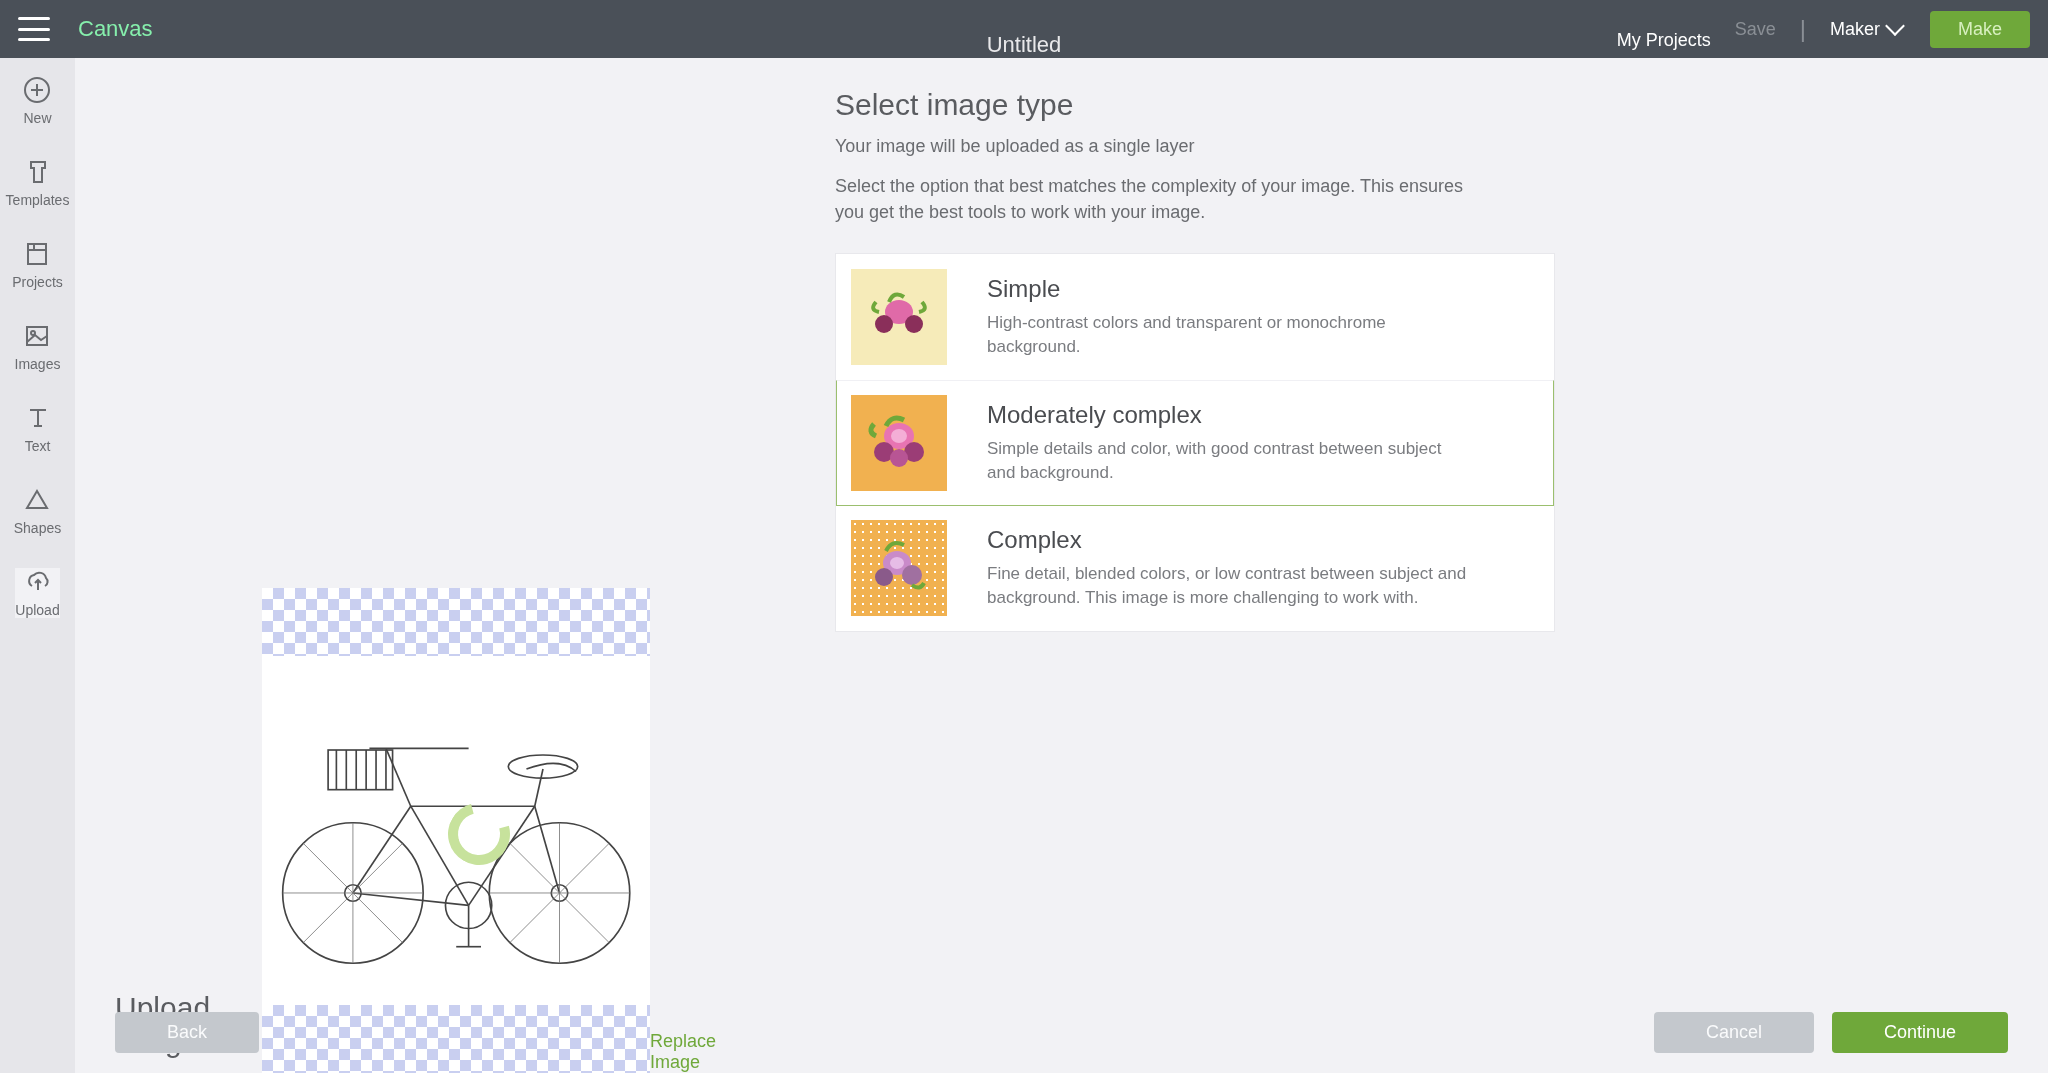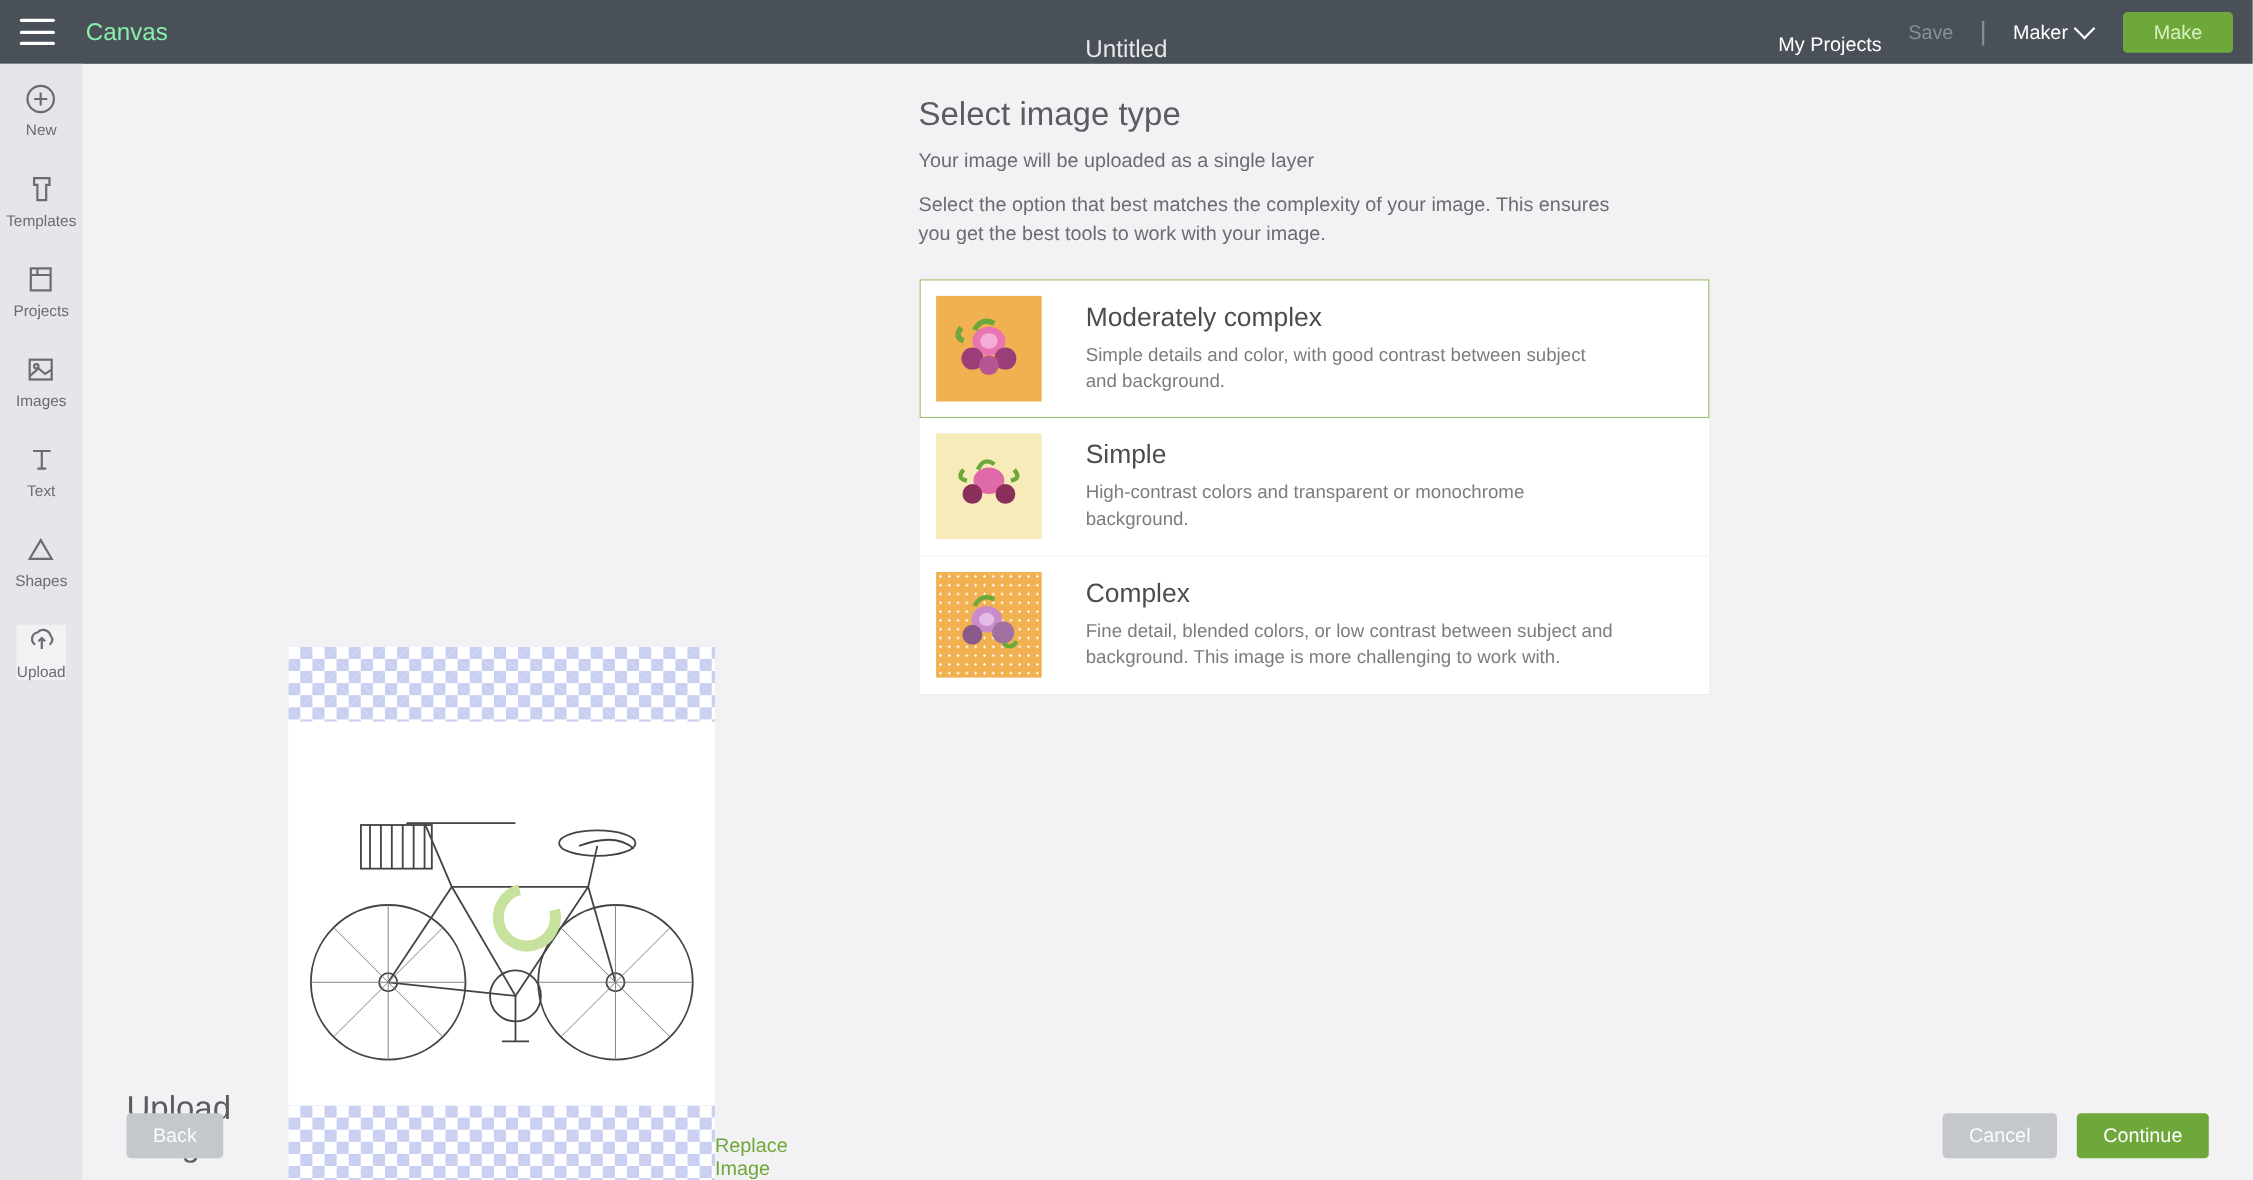--- a/index.html
+++ b/index.html
@@ -48,21 +48,21 @@
   .thumb-bg-beige { background:#f6ebb9; }
   .thumb-bg-orange { background:#f1b150; }
   .thumb-bg-dotted { background:#f1b150; background-image: radial-gradient(#fff 1px, transparent 1px); background-size:8px 8px; }
   .opt-text h3 { font-size: 24px; font-weight:400; color:#4a4c50; margin-bottom:8px; }
   .opt-text p { font-size: 17px; color:#7a7c80; line-height:1.4; max-width:480px; }
   .options-wrap { border:1px solid #e8e8ec; background:#fff; }
   .options-wrap .option + .option { border-top:1px solid #f0f0f4; }
   .options-wrap .option.sel + .option { border-top:none; }
 
   .footer { position:absolute; bottom:20px; left:0; right:0; display:flex; padding:0 40px; align-items:center; }
-  .btn { border:none; border-radius:4px; font-size:18px; padding:10px 24px; cursor:pointer; }
+  .btn { border:none; border-radius:4px; font-size:18px; padding:10px 52px; cursor:pointer; }
   .btn-back { background:#c4c8cd; color:#fafbfc; }
   .btn-cancel { background:#c4c8cd; color:#fafbfc; margin-left:auto; margin-right:18px; }
   .btn-continue { background:#6fa83a; color:#fff; }
 </style>
 </head>
 <body>
 
 <div class="topbar">
   <div class="hamburger">
       <span></span>
@@ -197,56 +197,56 @@
       </div>
       <div class="replace">Replace Image</div>
     </div>
 
     <div class="right-col">
       <h2>Select image type</h2>
       <div class="sub1">Your image will be uploaded as a single layer</div>
       <div class="sub2">Select the option that best matches the complexity of your image. This ensures you get the best tools to work with your image.</div>
 
       <div class="options-wrap">
+        <div class="option">
+          <div class="thumb thumb-bg-beige">
+            <svg width="70" height="70" viewBox="0 0 70 70">
+                <ellipse cx="35" cy="30" rx="14" ry="12" fill="#e06aa8"></ellipse>
+                <circle cx="20" cy="42" r="9" fill="#8a2f5a"></circle>
+                <circle cx="50" cy="42" r="9" fill="#8a2f5a"></circle>
+                <path d="M25 20 Q30 8 40 15" stroke="#6fa83a" stroke-width="4" fill="none"></path>
+                <path d="M15 30 Q5 28 12 20" stroke="#6fa83a" stroke-width="4" fill="none"></path>
+                <path d="M55 30 Q65 28 58 20" stroke="#6fa83a" stroke-width="4" fill="none"></path>
+              </svg>
+          </div>
+          <div class="opt-text">
+            <h3>Simple</h3>
+            <p>High-contrast colors and transparent or monochrome background.</p>
+          </div>
+        </div>
+
         <div class="option sel">
           <div class="thumb thumb-bg-orange">
             <svg width="70" height="70" viewBox="0 0 70 70">
                 <ellipse cx="35" cy="28" rx="15" ry="13" fill="#e874b2"></ellipse>
                 <ellipse cx="35" cy="28" rx="8" ry="7" fill="#f4aed6"></ellipse>
                 <circle cx="20" cy="44" r="10" fill="#9b3d76"></circle>
                 <circle cx="50" cy="44" r="10" fill="#9b3d76"></circle>
                 <circle cx="35" cy="50" r="9" fill="#b85594"></circle>
                 <path d="M22 18 Q28 6 40 12" stroke="#6fa83a" stroke-width="5" fill="none"></path>
                 <path d="M12 28 Q3 24 10 16" stroke="#6fa83a" stroke-width="5" fill="none"></path>
               </svg>
           </div>
           <div class="opt-text">
             <h3>Moderately complex</h3>
             <p>Simple details and color, with good contrast between subject and background.</p>
           </div>
         </div>
 
         <div class="option">
-          <div class="thumb thumb-bg-beige">
-            <svg width="70" height="70" viewBox="0 0 70 70">
-                <ellipse cx="35" cy="30" rx="14" ry="12" fill="#e06aa8"></ellipse>
-                <circle cx="20" cy="42" r="9" fill="#8a2f5a"></circle>
-                <circle cx="50" cy="42" r="9" fill="#8a2f5a"></circle>
-                <path d="M25 20 Q30 8 40 15" stroke="#6fa83a" stroke-width="4" fill="none"></path>
-                <path d="M15 30 Q5 28 12 20" stroke="#6fa83a" stroke-width="4" fill="none"></path>
-                <path d="M55 30 Q65 28 58 20" stroke="#6fa83a" stroke-width="4" fill="none"></path>
-              </svg>
-          </div>
-          <div class="opt-text">
-            <h3>Simple</h3>
-            <p>High-contrast colors and transparent or monochrome background.</p>
-          </div>
-        </div>
-
-        <div class="option">
           <div class="thumb thumb-bg-dotted">
             <svg width="70" height="70" viewBox="0 0 70 70">
                 <ellipse cx="33" cy="30" rx="14" ry="12" fill="#c98bc9"></ellipse>
                 <ellipse cx="33" cy="30" rx="7" ry="6" fill="#e6bce6"></ellipse>
                 <circle cx="20" cy="44" r="9" fill="#8a5a8a"></circle>
                 <circle cx="48" cy="42" r="10" fill="#a070a0"></circle>
                 <path d="M22 18 Q28 6 40 12" stroke="#6fa83a" stroke-width="4" fill="none"></path>
                 <path d="M48 52 Q56 58 60 50" stroke="#6fa83a" stroke-width="4" fill="none"></path>
               </svg>
           </div>

